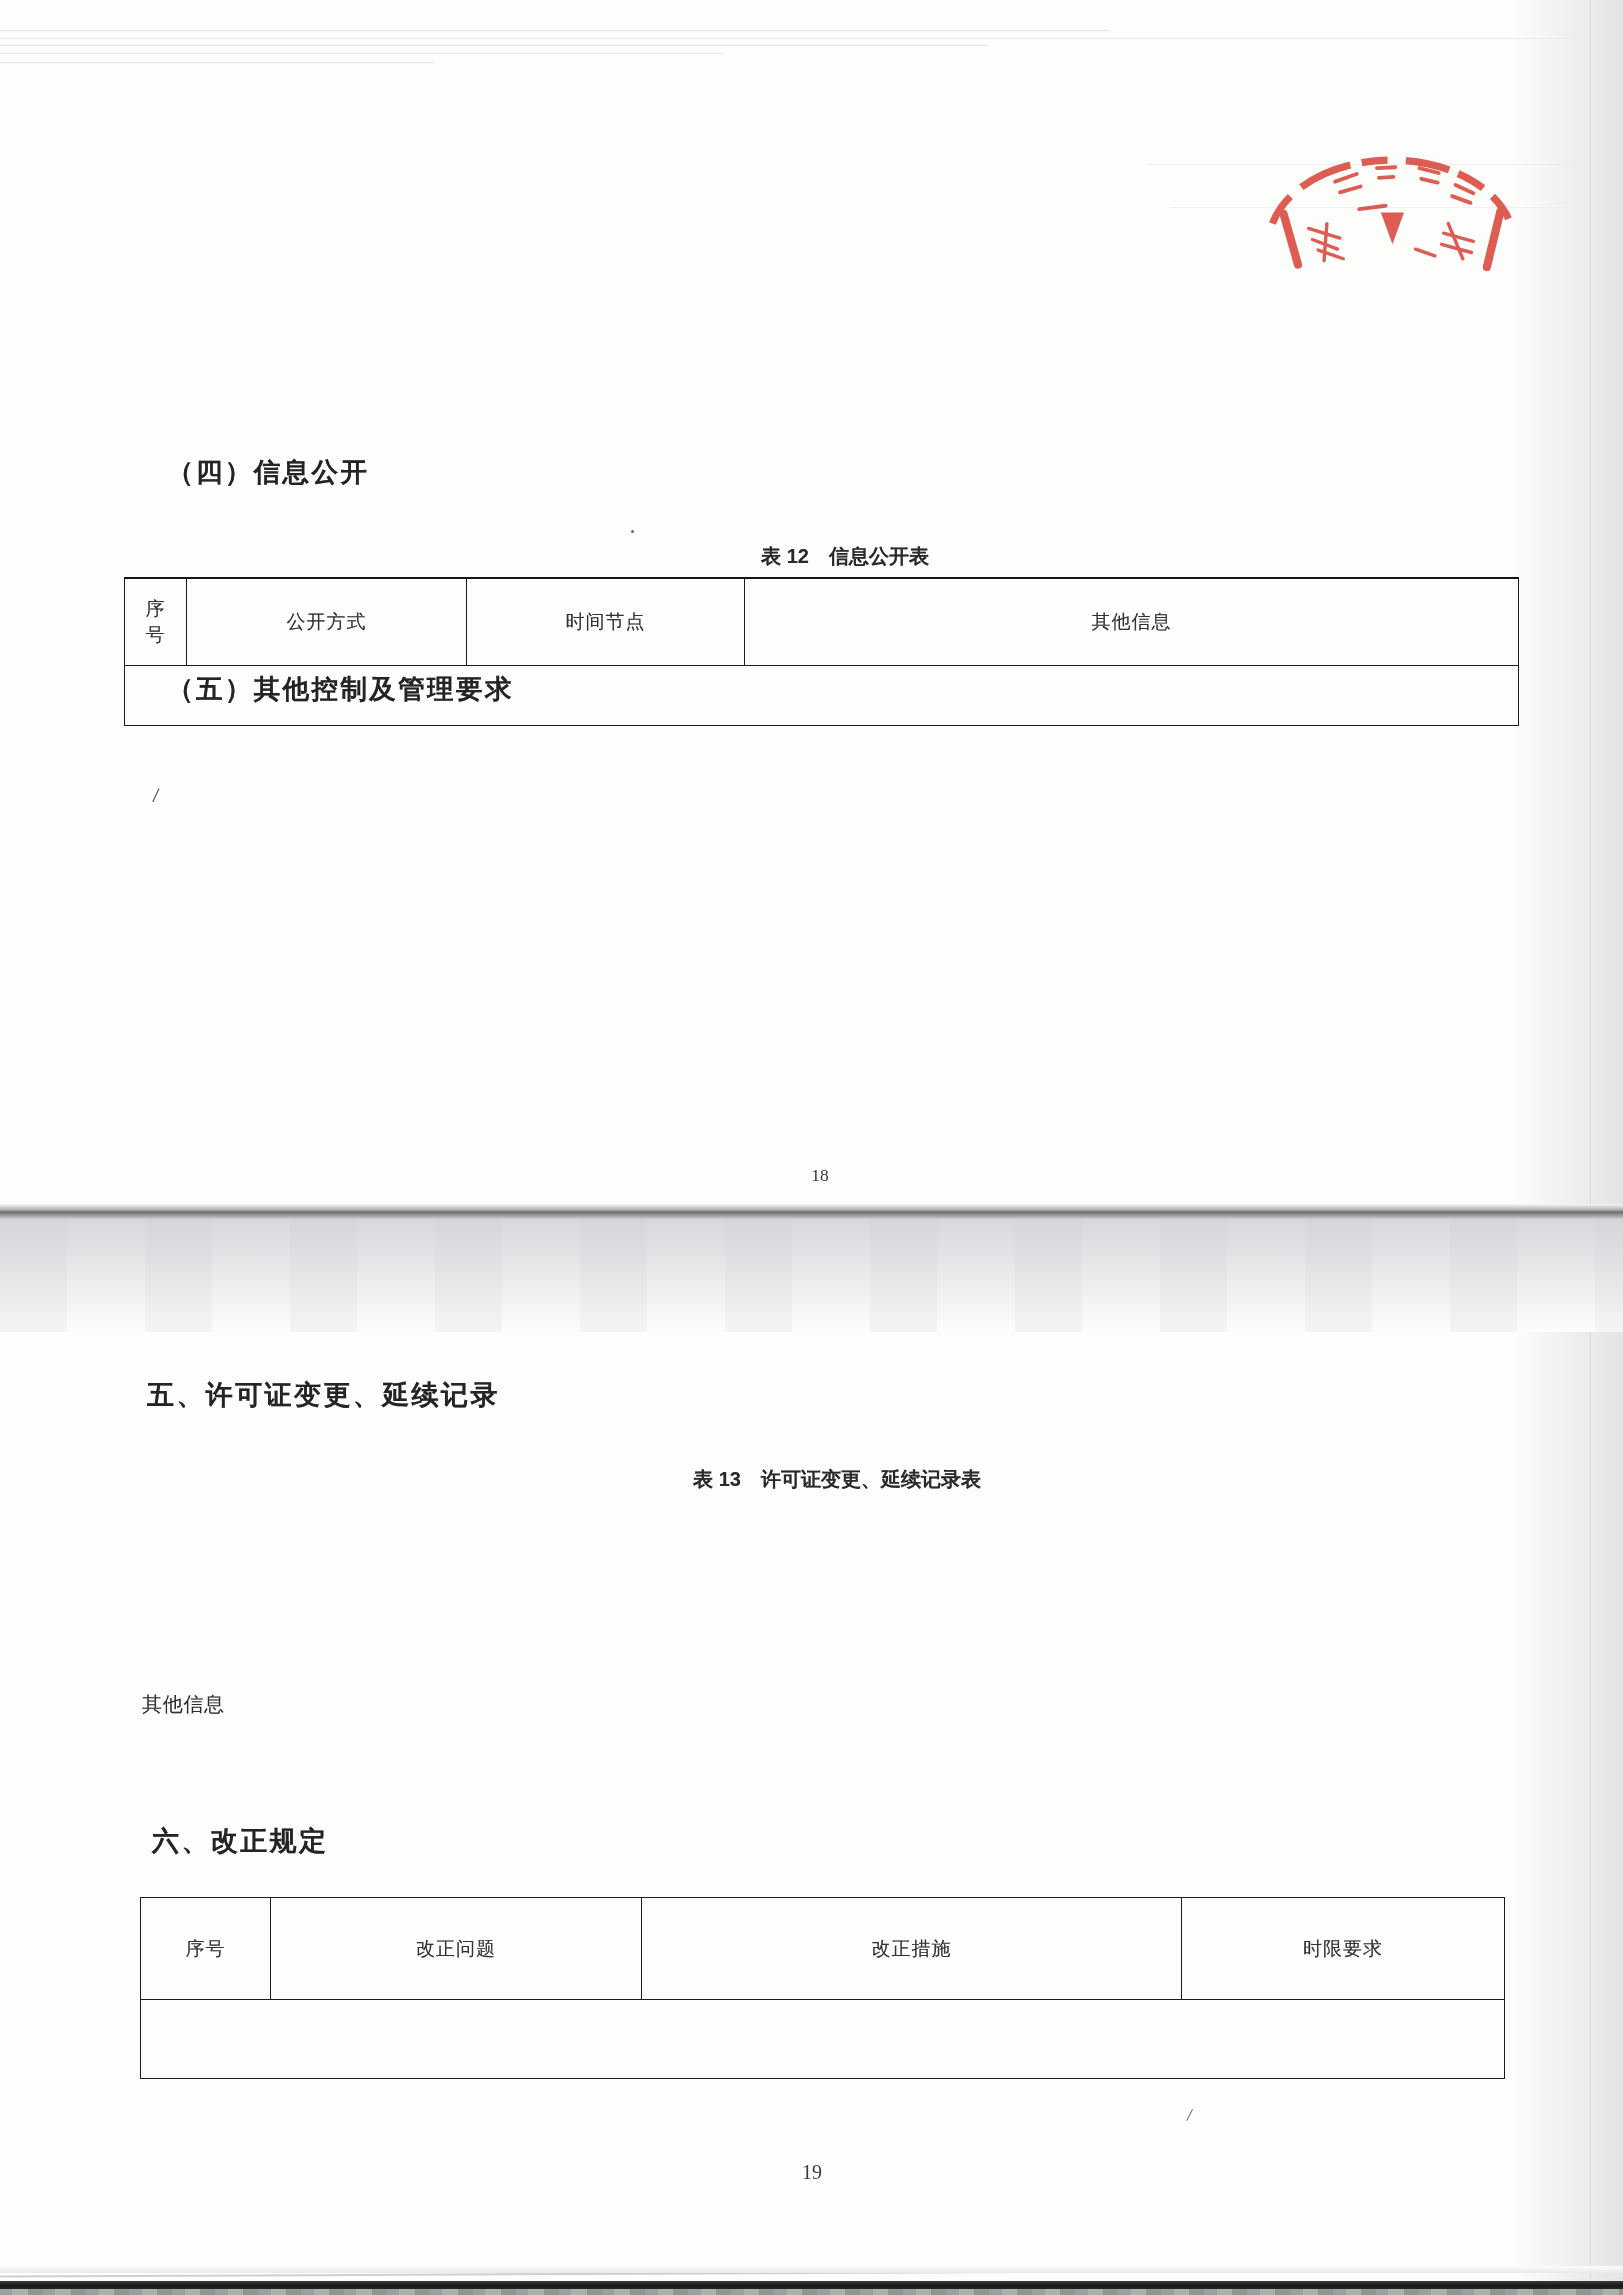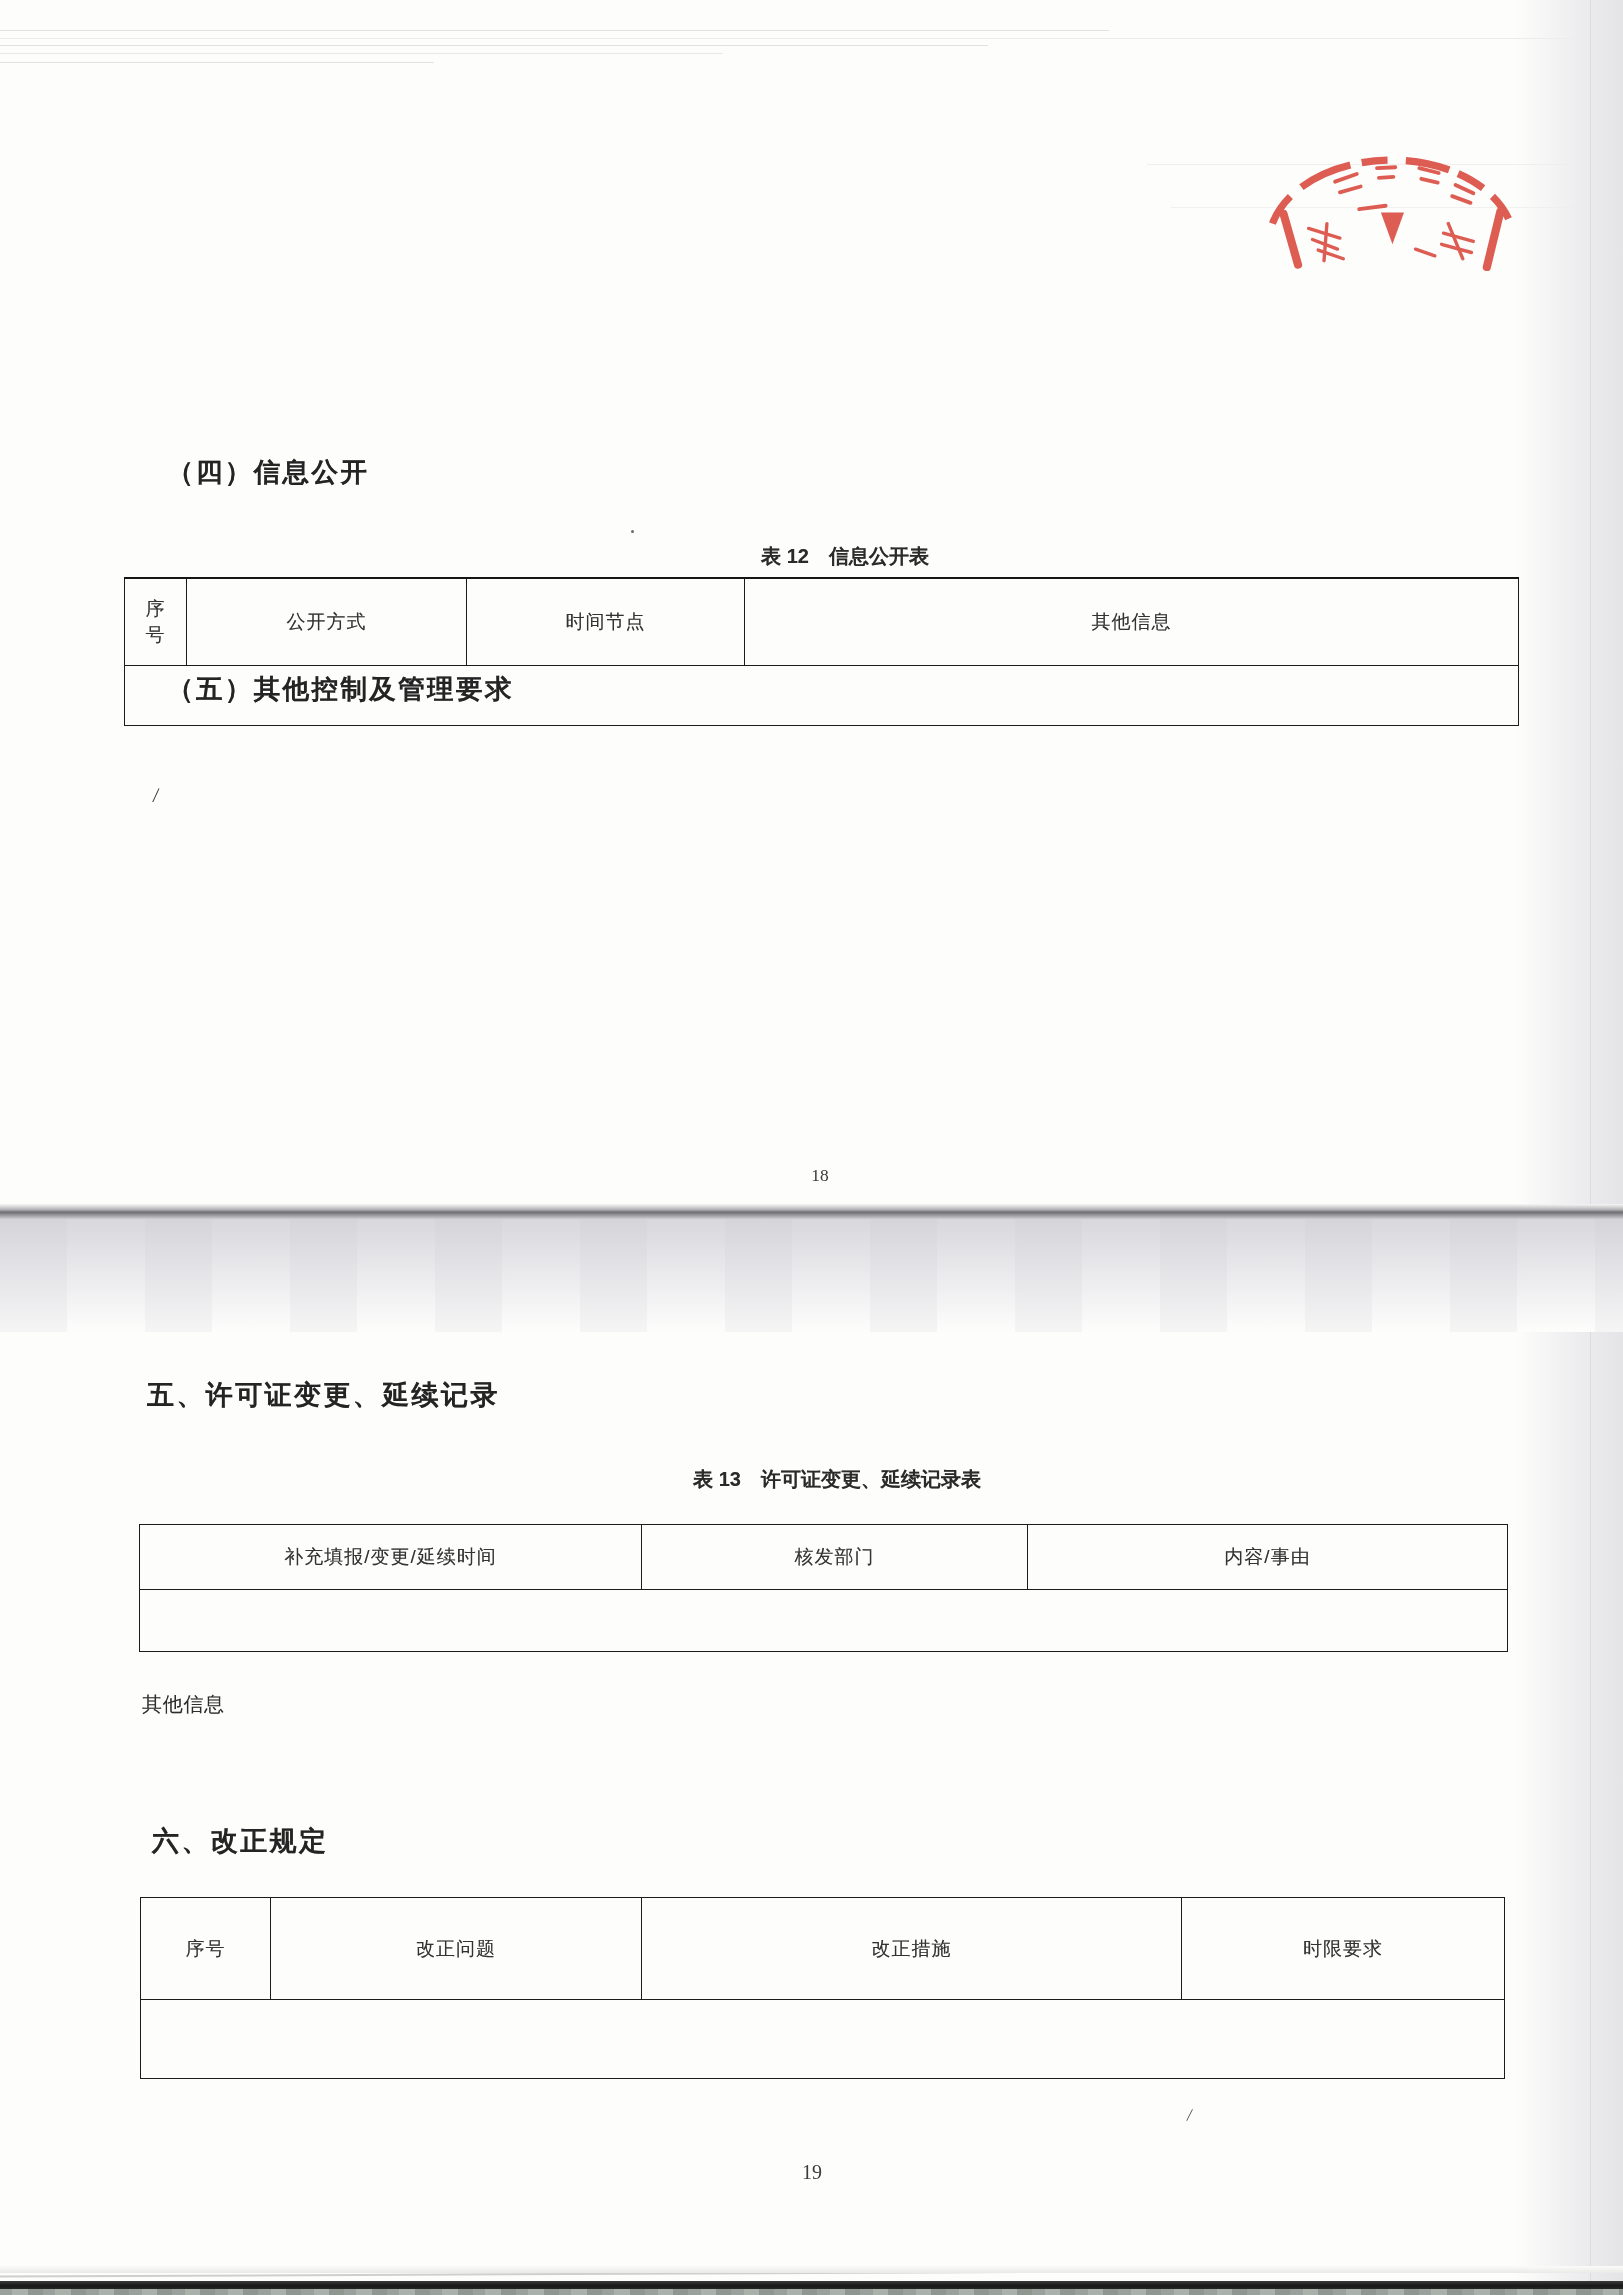--- a/index.html
+++ b/index.html
@@ -128,37 +128,20 @@
   <div class="fold" style="top:1204px;"></div>
   <div class="fold-shade" style="top:1219px;"></div>
   <div class="fold-streaks" style="top:1219px;"></div>
 
   <div class="abs" style="left:0;top:1219px;width:1624px;height:1060px;margin-top:40px;">
 
     <div class="abs heading" style="left:147px;top:118px;font-size:27px;">五、许可证变更、延续记录</div>
 
     <div class="abs caption" style="left:25px;top:207px;width:1624px;">表 13　许可证变更、延续记录表</div>
 
-    <table class="doc abs" style="left:139px;top:265px;width:1368px;">
-      <colgroup>
-          <col style="width:502px">
-          <col style="width:386px">
-          <col style="width:480px">
-        </colgroup>
-      <tbody>
-          <tr>
-        <th style="height:30px">补充填报/变更/延续时间</th>
-        <th>核发部门</th>
-        <th>内容/事由</th>
-      </tr>
-      <tr>
-        <td class="empty" colspan="3" style="height:27px"></td>
-      </tr>
-    </tbody>
-      </table>
 
     <div class="abs note" style="left:142px;top:432px;">其他信息</div>
 
     <div class="abs heading" style="left:152px;top:564px;font-size:27px;">六、改正规定</div>
 
     <table class="doc abs" style="left:140px;top:638px;width:1365px;">
       <colgroup>
           <col style="width:130px">
           <col style="width:371px">
           <col style="width:540px">

